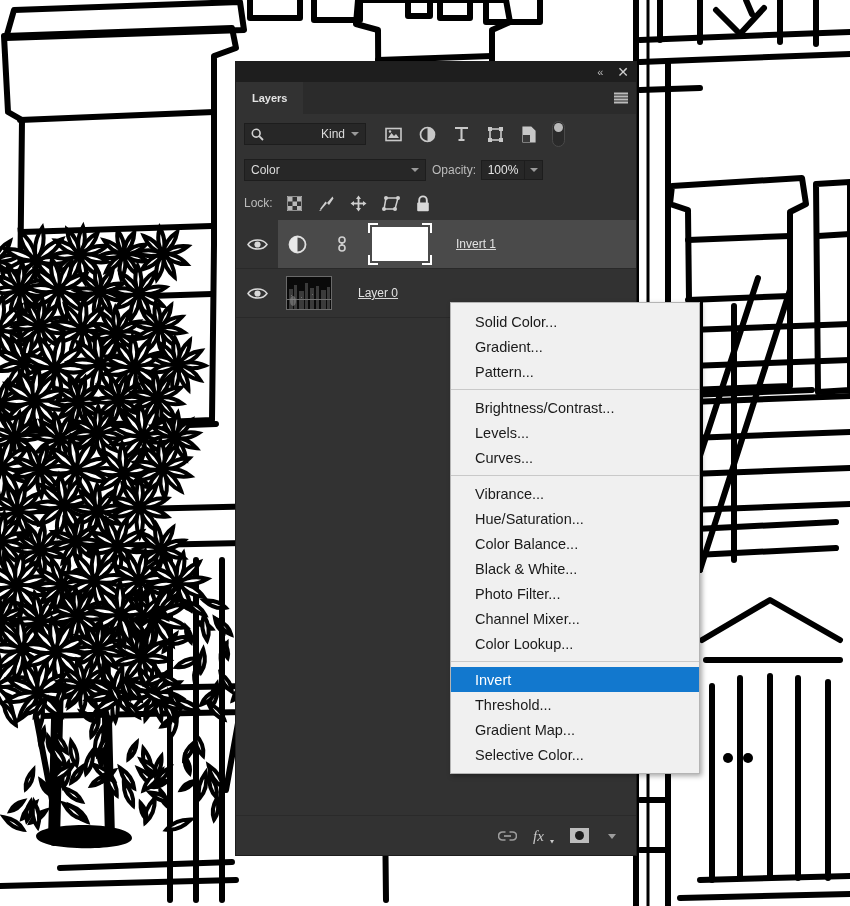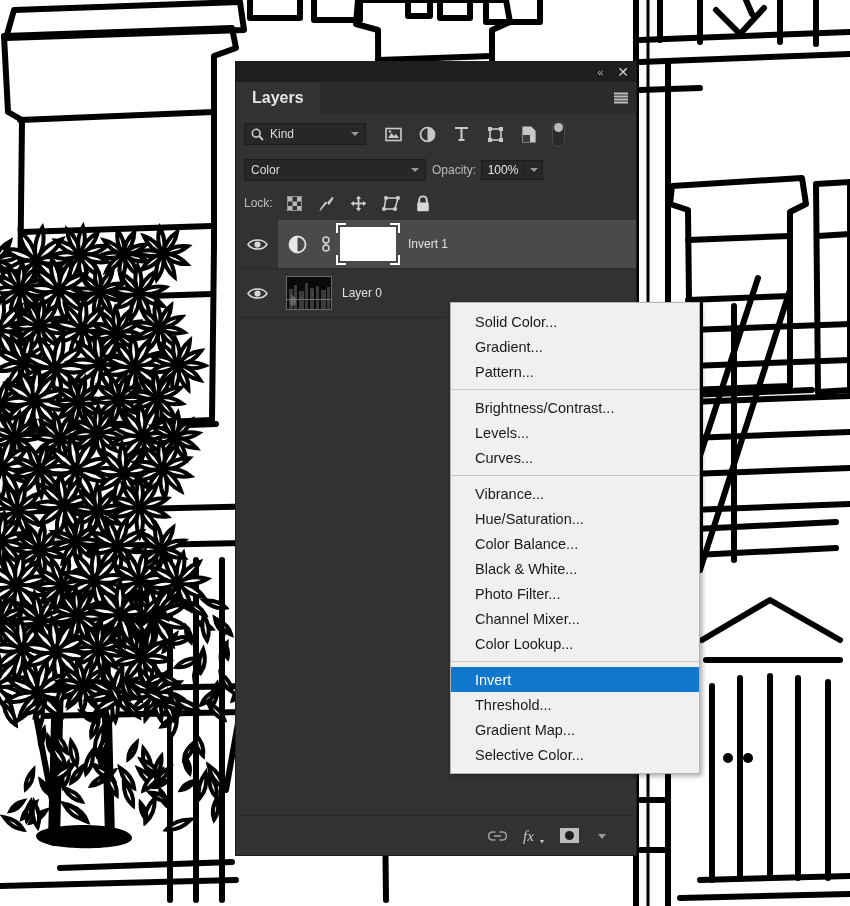--- a/index.html
+++ b/index.html
@@ -40,34 +40,35 @@
   .tab-strip {
     position: relative;
     height: 32px;
     background: #2b2b2b;
     display: flex; align-items: stretch;
   }
   .tab {
     background: #323232;
     padding: 0 16px;
     display: flex; align-items: center;
-    font-size: 16px; font-weight: bold; color: #e4e4e4;
+    font-size: 11px; font-weight: bold; color: #e4e4e4;
     cursor: pointer;
   }
   .panel-menu-ic {
     position: absolute; right: 8px; top: 50%; transform: translateY(-50%);
     width: 14px; height: 11px; cursor: pointer;
     display: flex; flex-direction: column; justify-content: space-between;
   }
   .panel-menu-ic i { display: block; height: 2px; background: #bcbcbc; }
 
   .row-filter {
     height: 40px; display: flex; align-items: center;
     padding: 0 8px 0 8px; gap: 0;
     background: #323232;
+    text-align: right;
   }
   .kind-select {
     width: 122px; height: 22px;
     background: #272727; border: 1px solid #1d1d1d;
     display: flex; align-items: center; gap: 6px;
     padding: 0 6px; cursor: pointer;
   }
   .kind-label { font-size: 12px; color: #dcdcdc; flex: 1; }
   .caret { width: 0; height: 0; border-left: 4px solid transparent;
            border-right: 4px solid transparent; border-top: 4px solid #9a9a9a; }
@@ -116,21 +117,21 @@
                     justify-content: center; cursor: pointer; }
 
   .layer-list { background: #323232; }
   .layer-row {
     height: 49px; display: flex; align-items: center;
     border-bottom: 1px solid #292929;
     cursor: pointer;
   }
   .layer-row.selected .row-body { background: #4a4a4a; }
   .eye-cell { width: 42px; display: flex; align-items: center; justify-content: center; }
-  .row-body { flex: 1; height: 100%; display: flex; align-items: center; gap: 0; }
+  .row-body { flex: 1; height: 100%; display: flex; align-items: center; gap: 16px; text-decoration: underline; }
   .adj-ic { width: 38px; display: flex; align-items: center; justify-content: center; }
   .link-ic { width: 20px; display: flex; align-items: center; justify-content: center; }
   .mask-thumb {
     width: 56px; height: 34px; background: #ffffff;
     position: relative; margin-right: 0;
   }
   .mask-wrap { position: relative; padding: 4px; }
   .mask-wrap .c { position: absolute; width: 10px; height: 10px; }
   .mask-wrap .c.tl { left: 0; top: 0; border-left: 2px solid #fff; border-top: 2px solid #fff; }
   .mask-wrap .c.tr { right: 0; top: 0; border-right: 2px solid #fff; border-top: 2px solid #fff; }
@@ -141,21 +142,21 @@
     border: 1px solid #6a6a6a; position: relative; overflow: hidden;
     background: #0b0b0b;
   }
   .layer-name { font-size: 12px; color: #e2e2e2; padding-left: 8px; }
 
   .panel-bottom {
     position: absolute; left: 0; right: 0; bottom: 0;
     height: 40px; background: #323232;
     border-top: 1px solid #2a2a2a;
     display: flex; align-items: center; justify-content: flex-end;
-    padding-right: 20px; gap: 2px;
+    padding-right: 10px; gap: 2px;
   }
   .panel-bottom > * { width: 34px; height: 28px; display: flex; align-items: center;
                       justify-content: center; cursor: pointer; }
   .mask-btn {
     width: 19px !important; height: 15px; background: #bdbdbd;
     display: flex !important; align-items: center; justify-content: center;
   }
   .mask-btn::after { content: ""; width: 9px; height: 9px; border-radius: 50%; background: #1d1d1d; }
 
   

